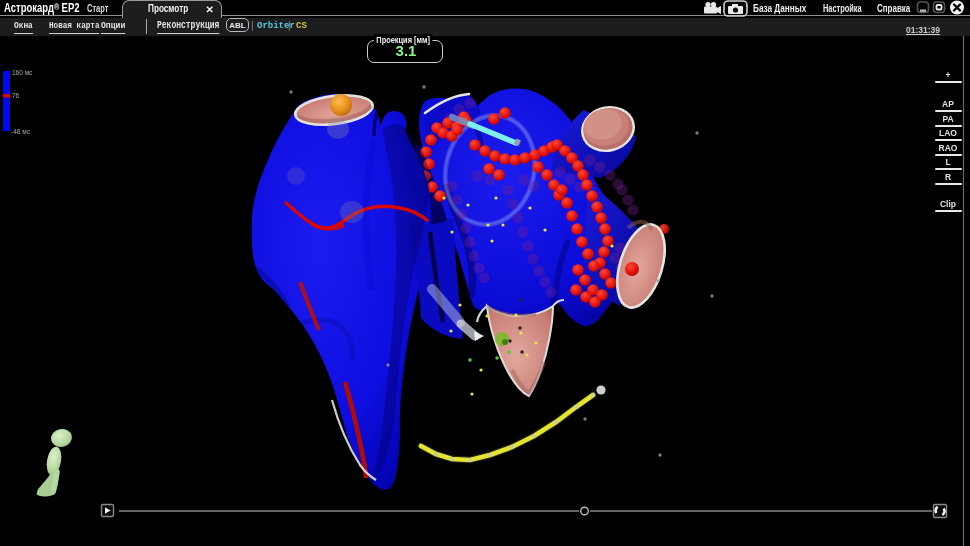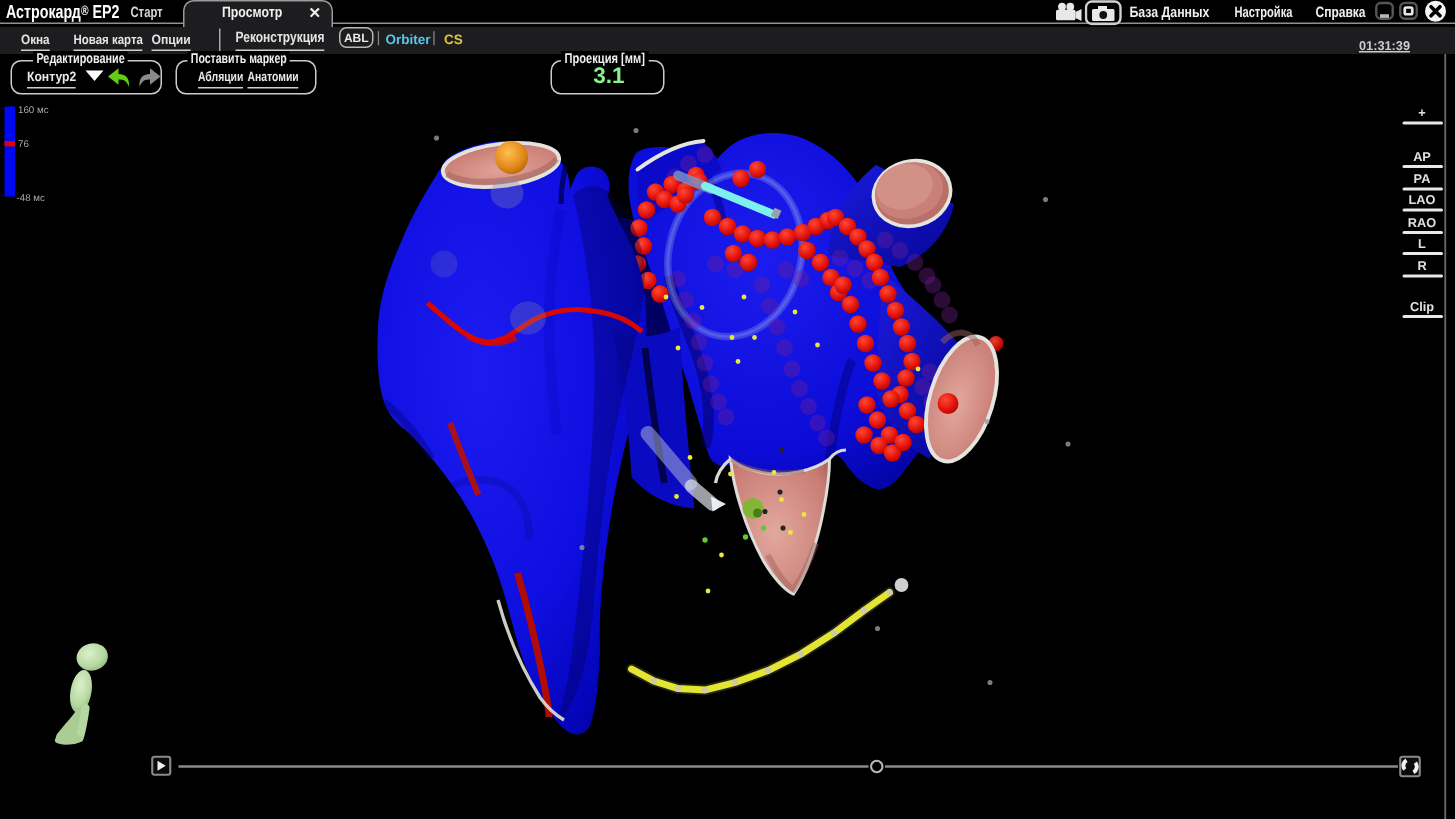--- a/index.html
+++ b/index.html
@@ -4,21 +4,21 @@
 *{margin:0;padding:0;box-sizing:border-box}
 html,body{width:970px;height:546px;background:#000;overflow:hidden;font-family:"Liberation Sans",sans-serif;}
 #app{position:relative;width:970px;height:546px;background:#be185d;}
 .tb{position:absolute;left:0;top:0;width:970px;height:16px;background:#000;border-bottom:1.5px solid #909090;}
 .cnd{display:inline-block;transform-origin:0 50%;}
 .title{position:absolute;left:4px;top:1px;color:#fff;font-size:12.5px;font-weight:bold;}
 .tab0{position:absolute;left:87px;top:3px;color:#d8d8d8;font-size:10px;font-weight:bold;}
 .tabA{position:absolute;left:122px;top:0px;width:100px;height:17.5px;background:#1d1d1f;border:1.6px solid #9a9a9a;border-bottom:none;border-radius:7px 7px 0 0;color:#f0f0f0;font-size:10px;font-weight:bold;text-align:center;line-height:15px;z-index:5;}
 .tabA .x{position:absolute;right:7px;top:1px;font-size:10px;}
 .mrow{position:absolute;left:0;top:17.5px;width:970px;height:18px;background:#1d1d1f;}
-.mi{position:absolute;top:3.5px;color:#e4e4e4;font-size:9px;font-weight:bold;}
+.mi{position:absolute;top:3.5px;color:#e4e4e4;font-size:9px;font-weight:bold;font-family:Liberation Mono, monospace;}
 .und{border-bottom:1.2px solid #cfcfcf;padding-bottom:1.5px;}
 .vsep{position:absolute;top:1px;width:1.2px;height:15px;background:#a8a8a8;}
 .ablbtn{position:absolute;left:226px;top:0.5px;width:23px;height:14px;border:1.6px solid #b8b8b8;border-radius:5px;color:#e8e8e8;font-size:8px;font-weight:bold;text-align:center;line-height:13px;}
 .pipe{position:absolute;top:2px;color:#888;font-size:10px;}
 .time{position:absolute;right:30px;top:7px;color:#cccccc;font-size:8.5px;font-weight:bold;text-decoration:underline;}
 .grp{position:absolute;top:40px;height:23px;border:1.6px solid #cccccc;border-radius:7px;background:#000;}
 .glab{position:absolute;top:-7px;color:#f0f0f0;font-size:9.5px;font-weight:bold;background:#000;padding:0 3px;white-space:nowrap;transform-origin:0 50%;}
 .lnk{color:#e8e8e8;font-size:9px;font-weight:bold;white-space:nowrap;transform-origin:0 50%;display:inline-block;}
 .rbtn{position:absolute;left:931px;width:34px;text-align:center;color:#e0e0e0;font-size:8.5px;font-weight:bold;}
 .rbtn .ul{display:block;margin:1px auto 0;width:27px;height:2px;background:#e8e8e8;border-radius:1px;}
@@ -366,34 +366,20 @@
  <span class="mi" style="left:101px"><span class="cnd" style="transform:scaleX(0.9)"><span class="und">Опции</span></span></span>
  <span class="vsep" style="left:146px"></span>
  <span class="mi" style="left:157px;font-size:10px;top:2.5px"><span class="cnd" style="transform:scaleX(0.8)"><span class="und">Реконструкция</span></span></span>
  <span class="ablbtn">ABL</span>
  <span class="pipe" style="left:251px">|</span>
  <span class="mi" style="left:257px;color:#58c8e8">Orbiter</span>
  <span class="pipe" style="left:288px">|</span>
  <span class="mi" style="left:296px;color:#d8c838">CS</span>
  <span class="time">01:31:39</span>
 </div>
-<div class="grp" style="left:7px;width:101px;">
- <span class="glab" style="left:14px;transform:scaleX(0.76)">Редактирование</span>
- <span class="lnk" style="position:absolute;left:10px;top:5px;transform:scaleX(0.9)"><span class="und">Контур2</span></span>
- <span class="tri" style="position:absolute;left:49px;top:6px"></span>
- <svg width="40" height="20" viewBox="0 0 40 20" style="position:absolute;left:62px;top:1px">
-  <path d="M9,3.5 L2,9 L9,14.5 L9,11 C13,10.5 15,13 16,16 C16.5,10 14,7.6 9,7.4 Z" fill="#66cc11"></path>
-  <path d="M30,3.5 L37,9 L30,14.5 L30,11 C26,10.5 24,13 23,16 C22.5,10 25,7.6 30,7.4 Z" fill="#8a8a8a"></path>
- </svg>
-</div>
-<div class="grp" style="left:117px;width:94px;">
- <span class="glab" style="left:7px;transform:scaleX(0.74)">Поставить маркер</span>
- <span class="lnk" style="position:absolute;left:14px;top:5px;transform:scaleX(0.77)"><span class="und">Абляции</span></span>
- <span class="lnk" style="position:absolute;left:47px;top:5px;transform:scaleX(0.77)"><span class="und">Анатомии</span></span>
-</div>
 <div class="grp" style="left:367px;width:76px;">
  <span class="glab" style="left:6px;transform:scaleX(0.78)">Проекция [мм]</span>
  <span style="position:absolute;left:0;top:1px;width:76px;text-align:center;color:#8cf28c;font-size:15px;font-weight:bold;">3.1</span>
 </div>
 <div class="rbtn" style="top:70px"><span>+</span><span class="ul"></span></div>
 <div class="rbtn" style="top:99px"><span>AP</span><span class="ul"></span></div>
 <div class="rbtn" style="top:113.5px"><span>PA</span><span class="ul"></span></div>
 <div class="rbtn" style="top:128px"><span>LAO</span><span class="ul"></span></div>
 <div class="rbtn" style="top:142.5px"><span>RAO</span><span class="ul"></span></div>
 <div class="rbtn" style="top:157px"><span>L</span><span class="ul"></span></div>

